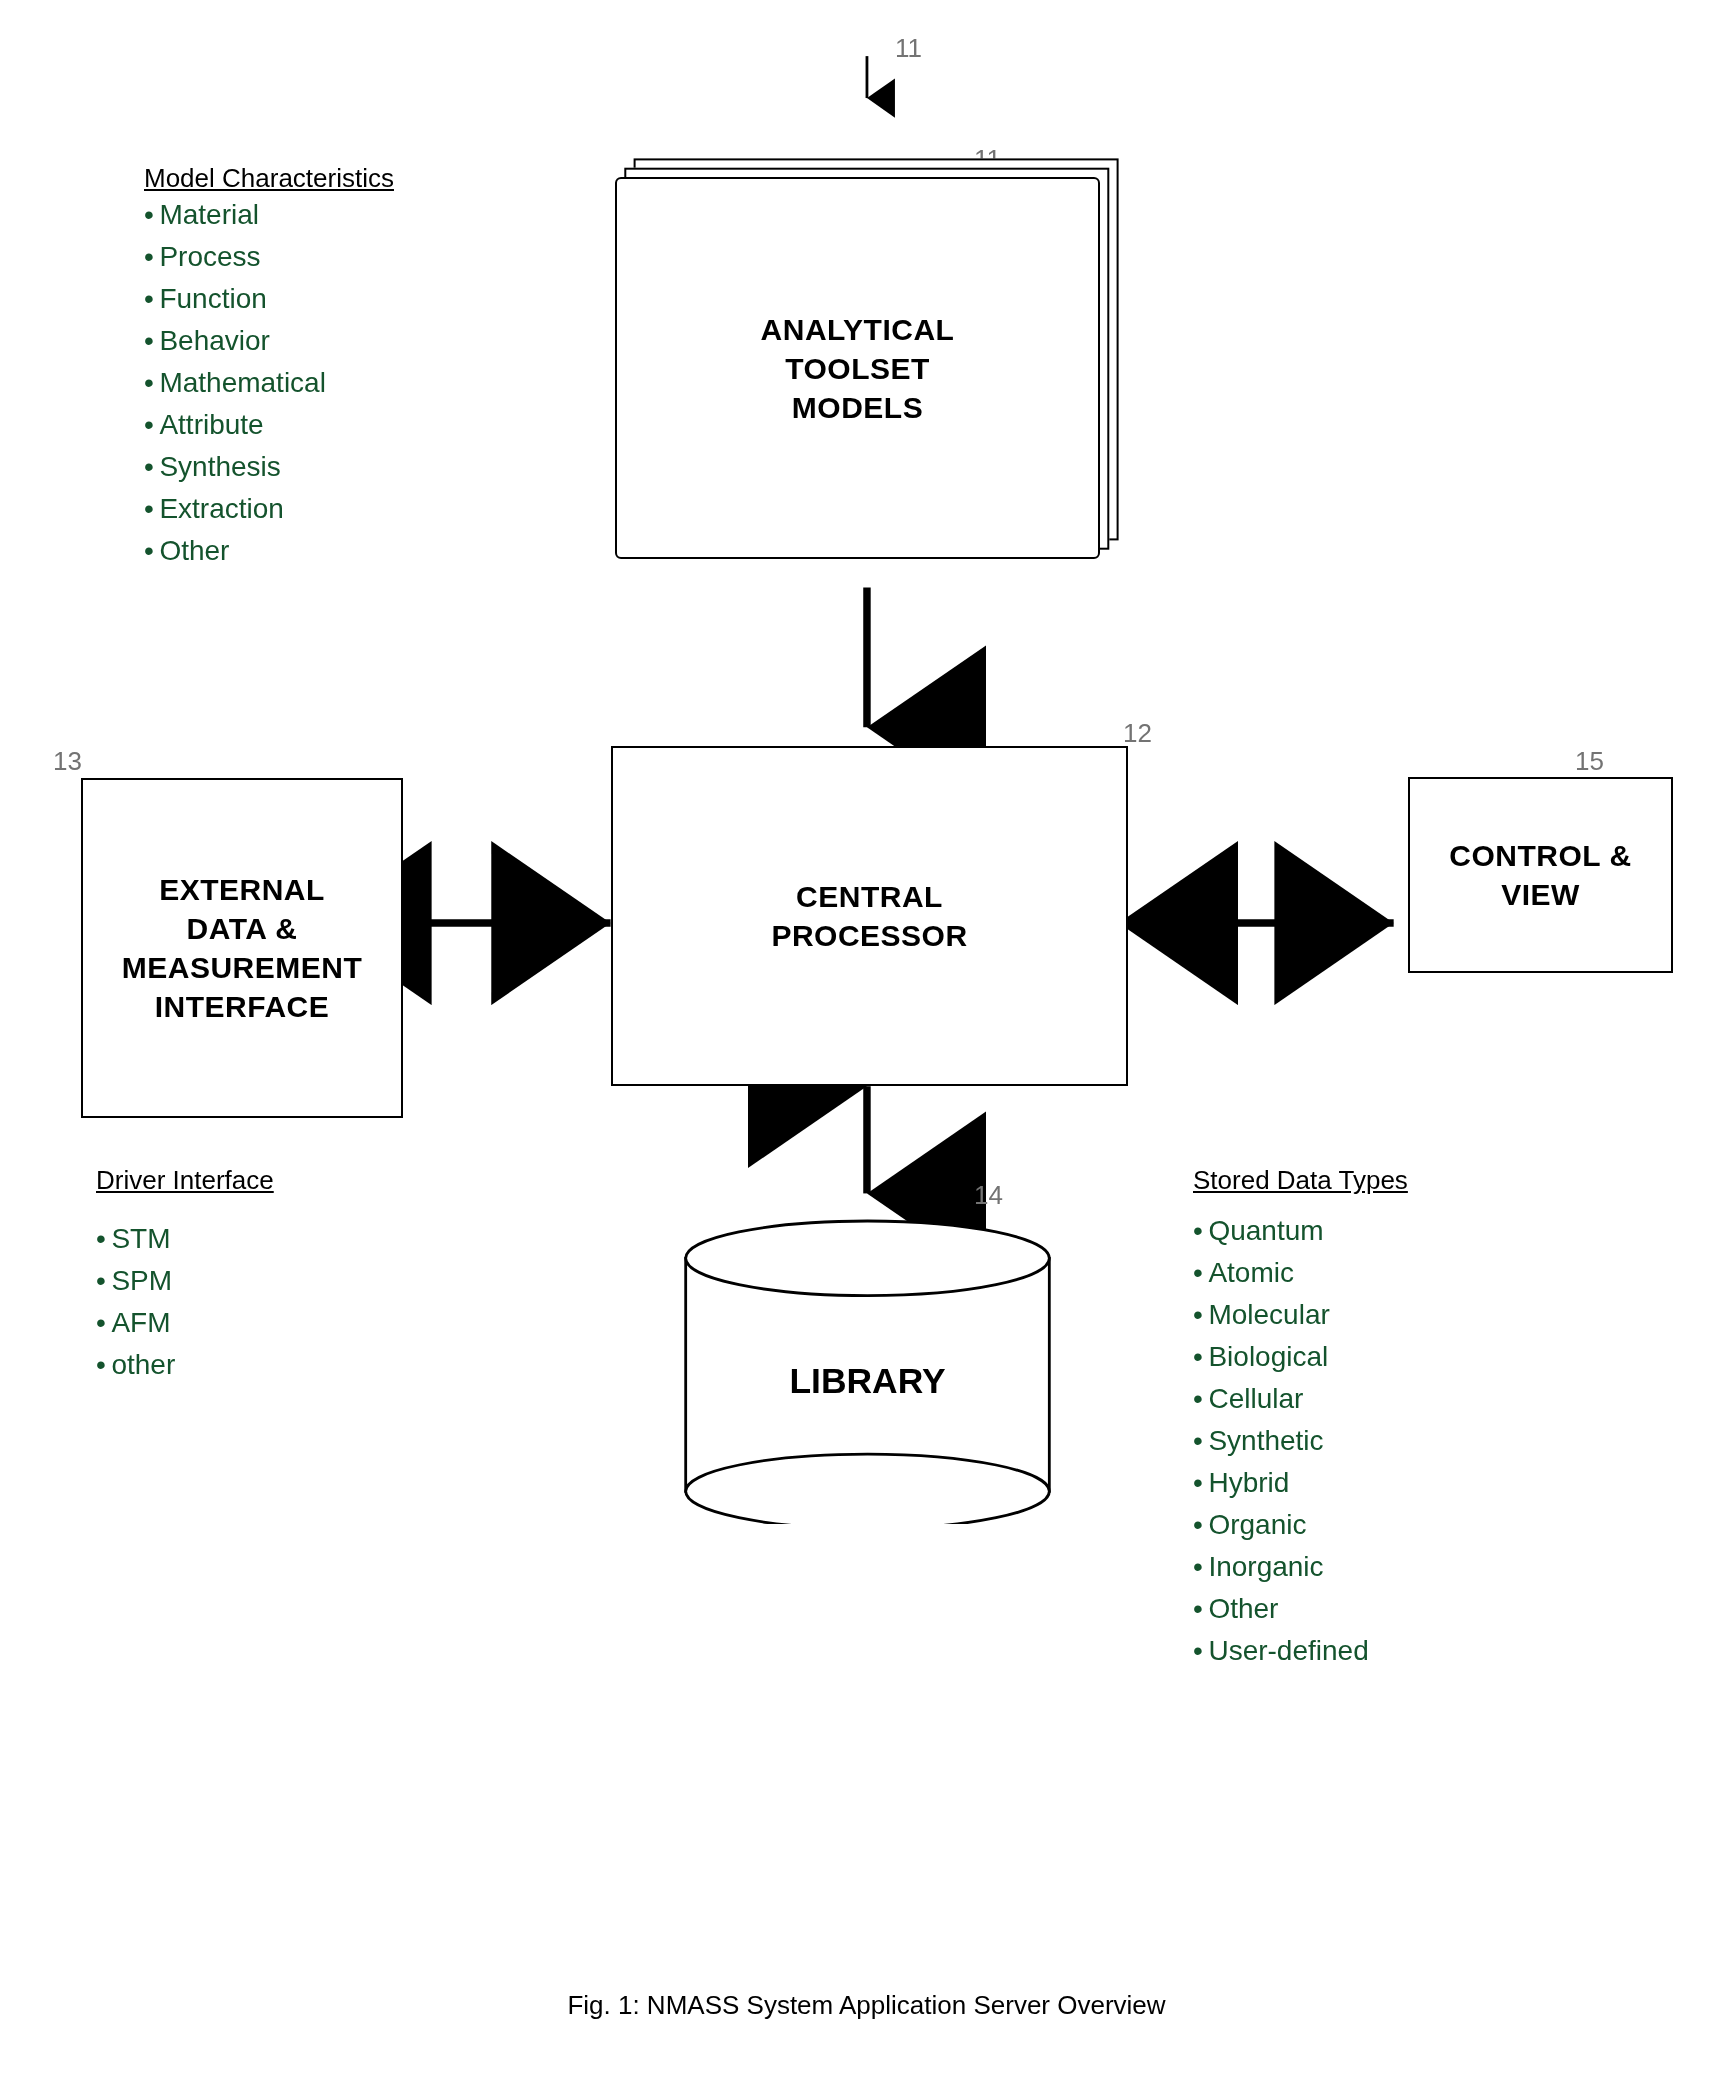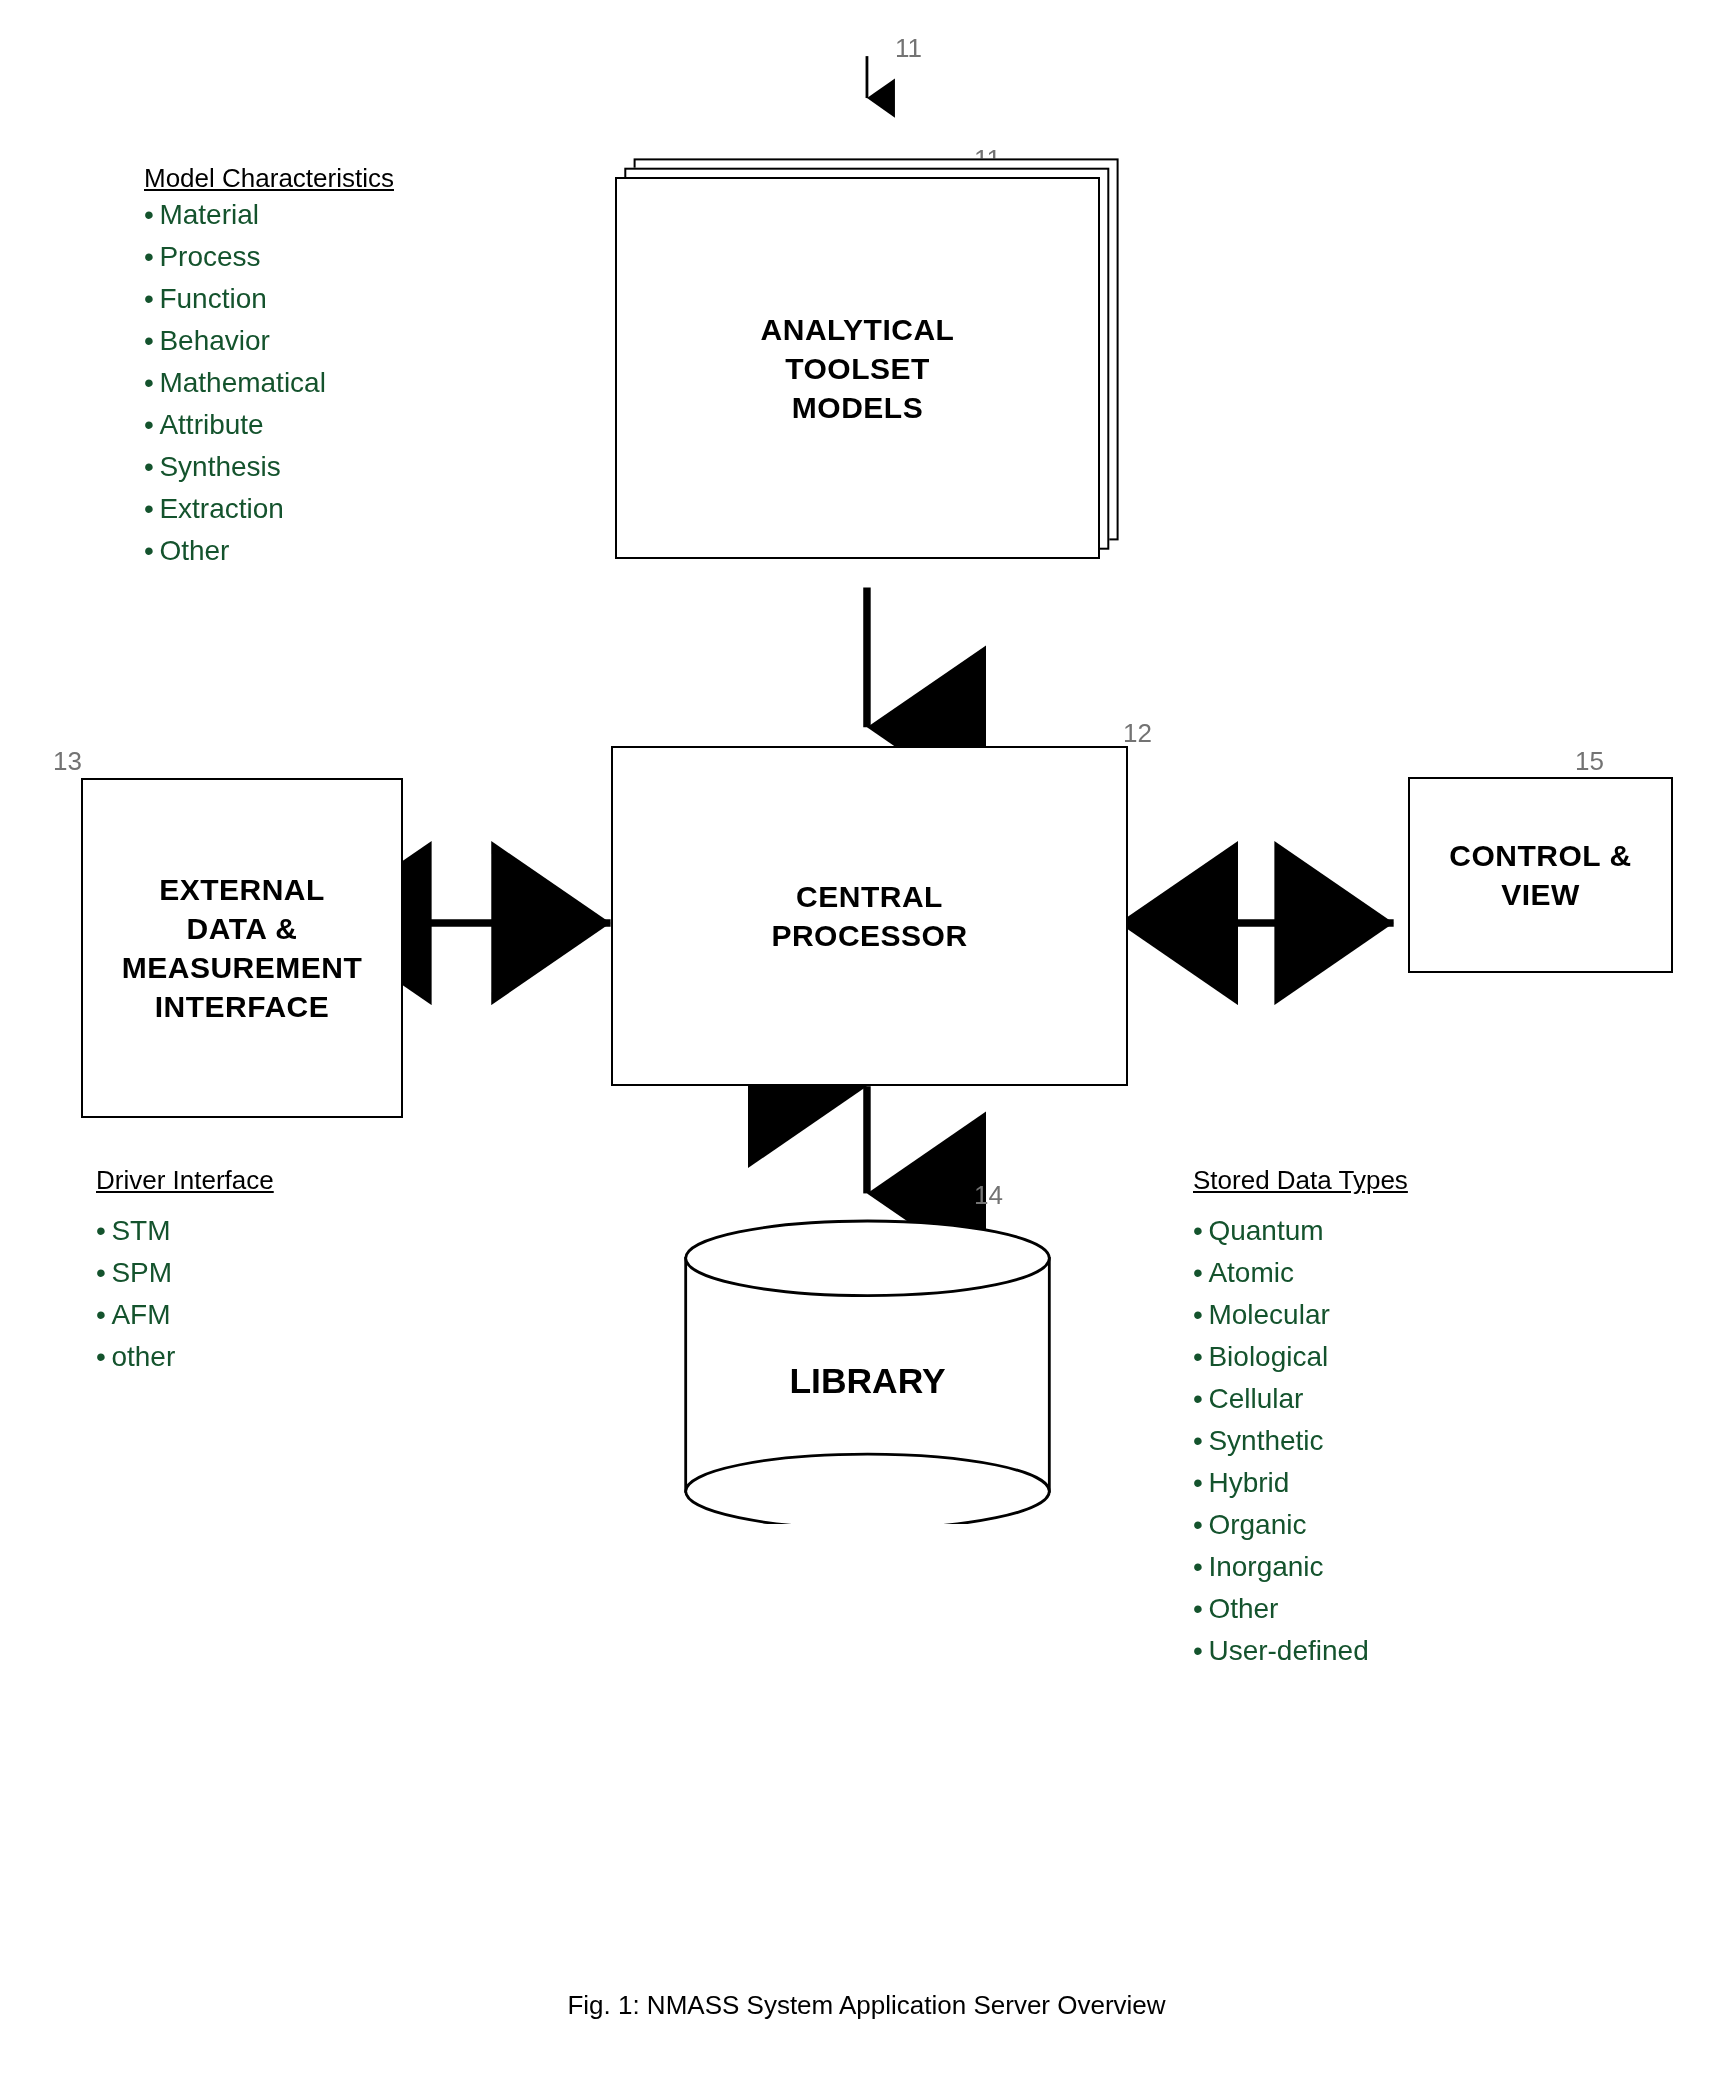--- a/index.html
+++ b/index.html
@@ -144,21 +144,21 @@
       <li>Other</li>
     </ul>
   </div>
 
   <div class="ref-label" style="top:144px; left:974px;">11</div>
 
   <div style="position:absolute; top:177px; left:615px; width:485px; height:382px; border:2.8px solid #000; background:#fff; transform: translate(18.6px, -18.6px);"></div>
 
   <div style="position:absolute; top:177px; left:615px; width:485px; height:382px; border:2.8px solid #000; background:#fff; transform: translate(9.3px, -9.3px);"></div>
 
-  <div class="box" style="top:177px; left:615px; width:485px; height:382px;">
+  <div class="box" style="top:177px; left:615px; width:485px; height:382px;border-radius:6px;">
     <span class="box-text">ANALYTICAL<br>TOOLSET<br>MODELS</span>
   </div>
 
   <div class="ref-label" style="top:718px; left:1123px;">12</div>
 
   <div class="box" style="top:746px; left:611px; width:517px; height:340px;">
     <span class="box-text">CENTRAL<br>PROCESSOR</span>
   </div>
 
   <div class="ref-label" style="top:746px; left:53px;">13</div>
@@ -168,21 +168,21 @@
   </div>
 
   <div class="ref-label" style="top:746px; left:1575px;">15</div>
 
   <div class="box" style="top:777px; left:1408px; width:265px; height:196px;">
     <span class="box-text">CONTROL &amp;<br>VIEW</span>
   </div>
 
   <div style="position:absolute; top:1165px; left:96px;">
     <div class="label-underline">Driver Interface</div>
-    <ul class="bullet-list" style="margin-top:14px;">
+    <ul class="bullet-list" style="margin-top:22px;">
       <li>STM</li>
       <li>SPM</li>
       <li>AFM</li>
       <li>other</li>
     </ul>
   </div>
 
   <div class="ref-label" style="top:1180px; left:974px;">14</div>
 
   <div style="position:absolute; top:1207px; left:681px; width:373px;">

